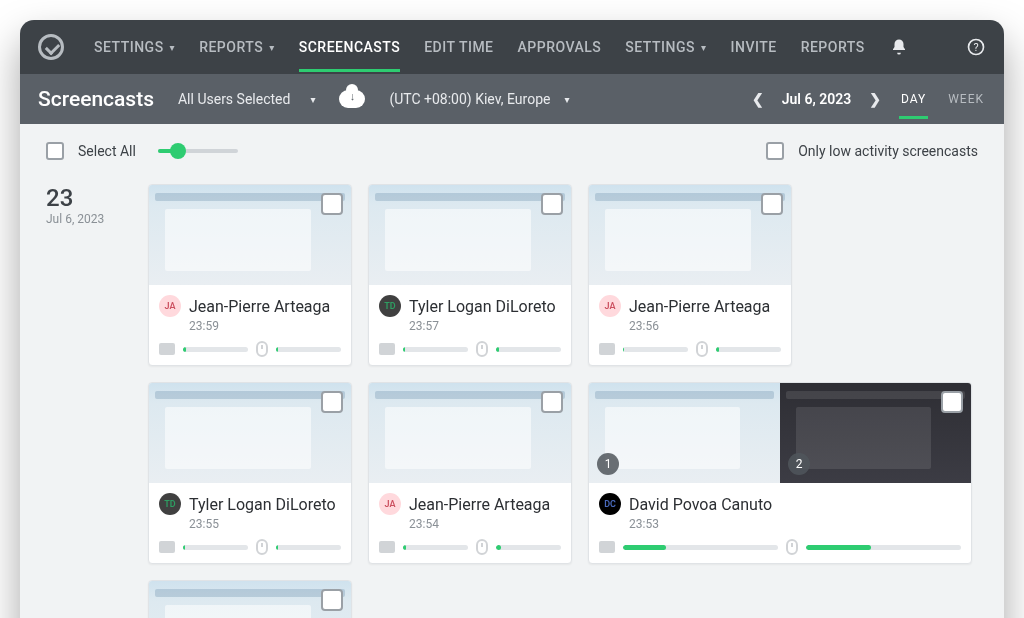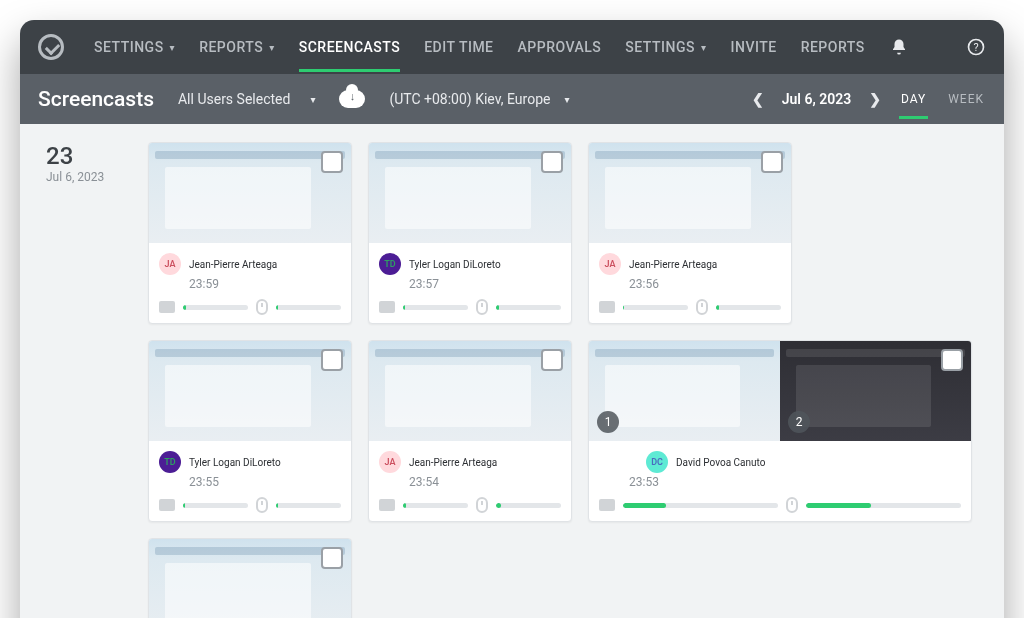--- a/index.html
+++ b/index.html
@@ -48,24 +48,24 @@
 .thumb.dark::before,.thumb.dark::after { background:rgba(255,255,255,.1); }
 .thumb-chk { position:absolute; right:8px; top:8px; width:22px; height:22px; background:#fff; border:2px solid #9aa0a6; border-radius:4px; z-index:3; cursor:pointer; }
 .dual { display:flex; height:100px; position:relative; }
 .dual .half { flex:1; position:relative; overflow:hidden; }
 .dual .half .thumb { height:100%; }
 .num-badge { position:absolute; left:8px; bottom:8px; width:22px; height:22px; background:rgba(80,86,92,.85); color:#fff; border-radius:50%; display:flex; align-items:center; justify-content:center; font-size:12px; z-index:2; }
 .card-body { padding:10px 10px 8px; }
 .user-row { display:flex; align-items:center; gap:8px; }
 .avatar { width:22px; height:22px; border-radius:50%; display:flex; align-items:center; justify-content:center; font-size:9px; font-weight:600; flex-shrink:0; }
 .av-pink { background:#ffd9dd; color:#cc5060; }
-.av-green { background:#4c1d95; color:#2e9e62; }
-.av-blue { background:#5eead4; color:#4a6bbf;margin-left:47px; }
+.av-green { background:#404040; color:#2e9e62; }
+.av-blue { background:#000000; color:#4a6bbf; }
 .av-orange { background:#fde1cc; color:#d47a2e; }
-.uname { font-size:10px; color:#2c2f33; font-weight:400; white-space:nowrap; overflow:hidden; text-overflow:ellipsis; }
+.uname { font-size:16px; color:#2c2f33; font-weight:400; white-space:nowrap; overflow:hidden; text-overflow:ellipsis; }
 .utime { font-size:12px; color:#8a9096; margin-left:30px; margin-top:2px; }
 .activity { display:flex; align-items:center; gap:8px; margin-top:8px; }
 .act-ico { width:16px; height:12px; background:#9aa0a6; border-radius:2px; opacity:.45; flex-shrink:0; }
 .bar { flex:1; height:5px; background:#e3e6e9; border-radius:3px; position:relative; overflow:hidden; }
 .bar span { position:absolute; left:0; top:0; bottom:0; background:#2ecc71; border-radius:3px; }
 .mouse-ico { width:12px; height:16px; border:2px solid #9aa0a6; border-radius:6px; opacity:.45; flex-shrink:0; position:relative; }
 .mouse-ico::after { content:""; position:absolute; top:2px; left:50%; width:2px; height:4px; background:#9aa0a6; transform:translateX(-50%); }
 </style>
 </head>
 <body>
@@ -131,20 +131,28 @@
       <span class="arrow">❮</span>
       <span class="date-val">Jul 6, 2023</span>
       <span class="arrow">❯</span>
       <div class="range-toggle">
         <span class="active">DAY</span>
         <span>WEEK</span>
       </div>
     </div>
   </div>
 
+  <div class="filterbar">
+    <div class="chk"></div>
+    <span>Select All</span>
+    <div class="slider"></div>
+    <div class="spacer"></div>
+    <div class="chk"></div>
+    <span>Only low activity screencasts</span>
+  </div>
 
   <div class="content">
     <div class="time-col">
       <div class="hour">23</div>
       <div class="hour-date">Jul 6, 2023</div>
     </div>
     <div class="cards" id="cards">
         <div class="card">
           <div class="thumb">
             <div class="thumb-chk"></div>

